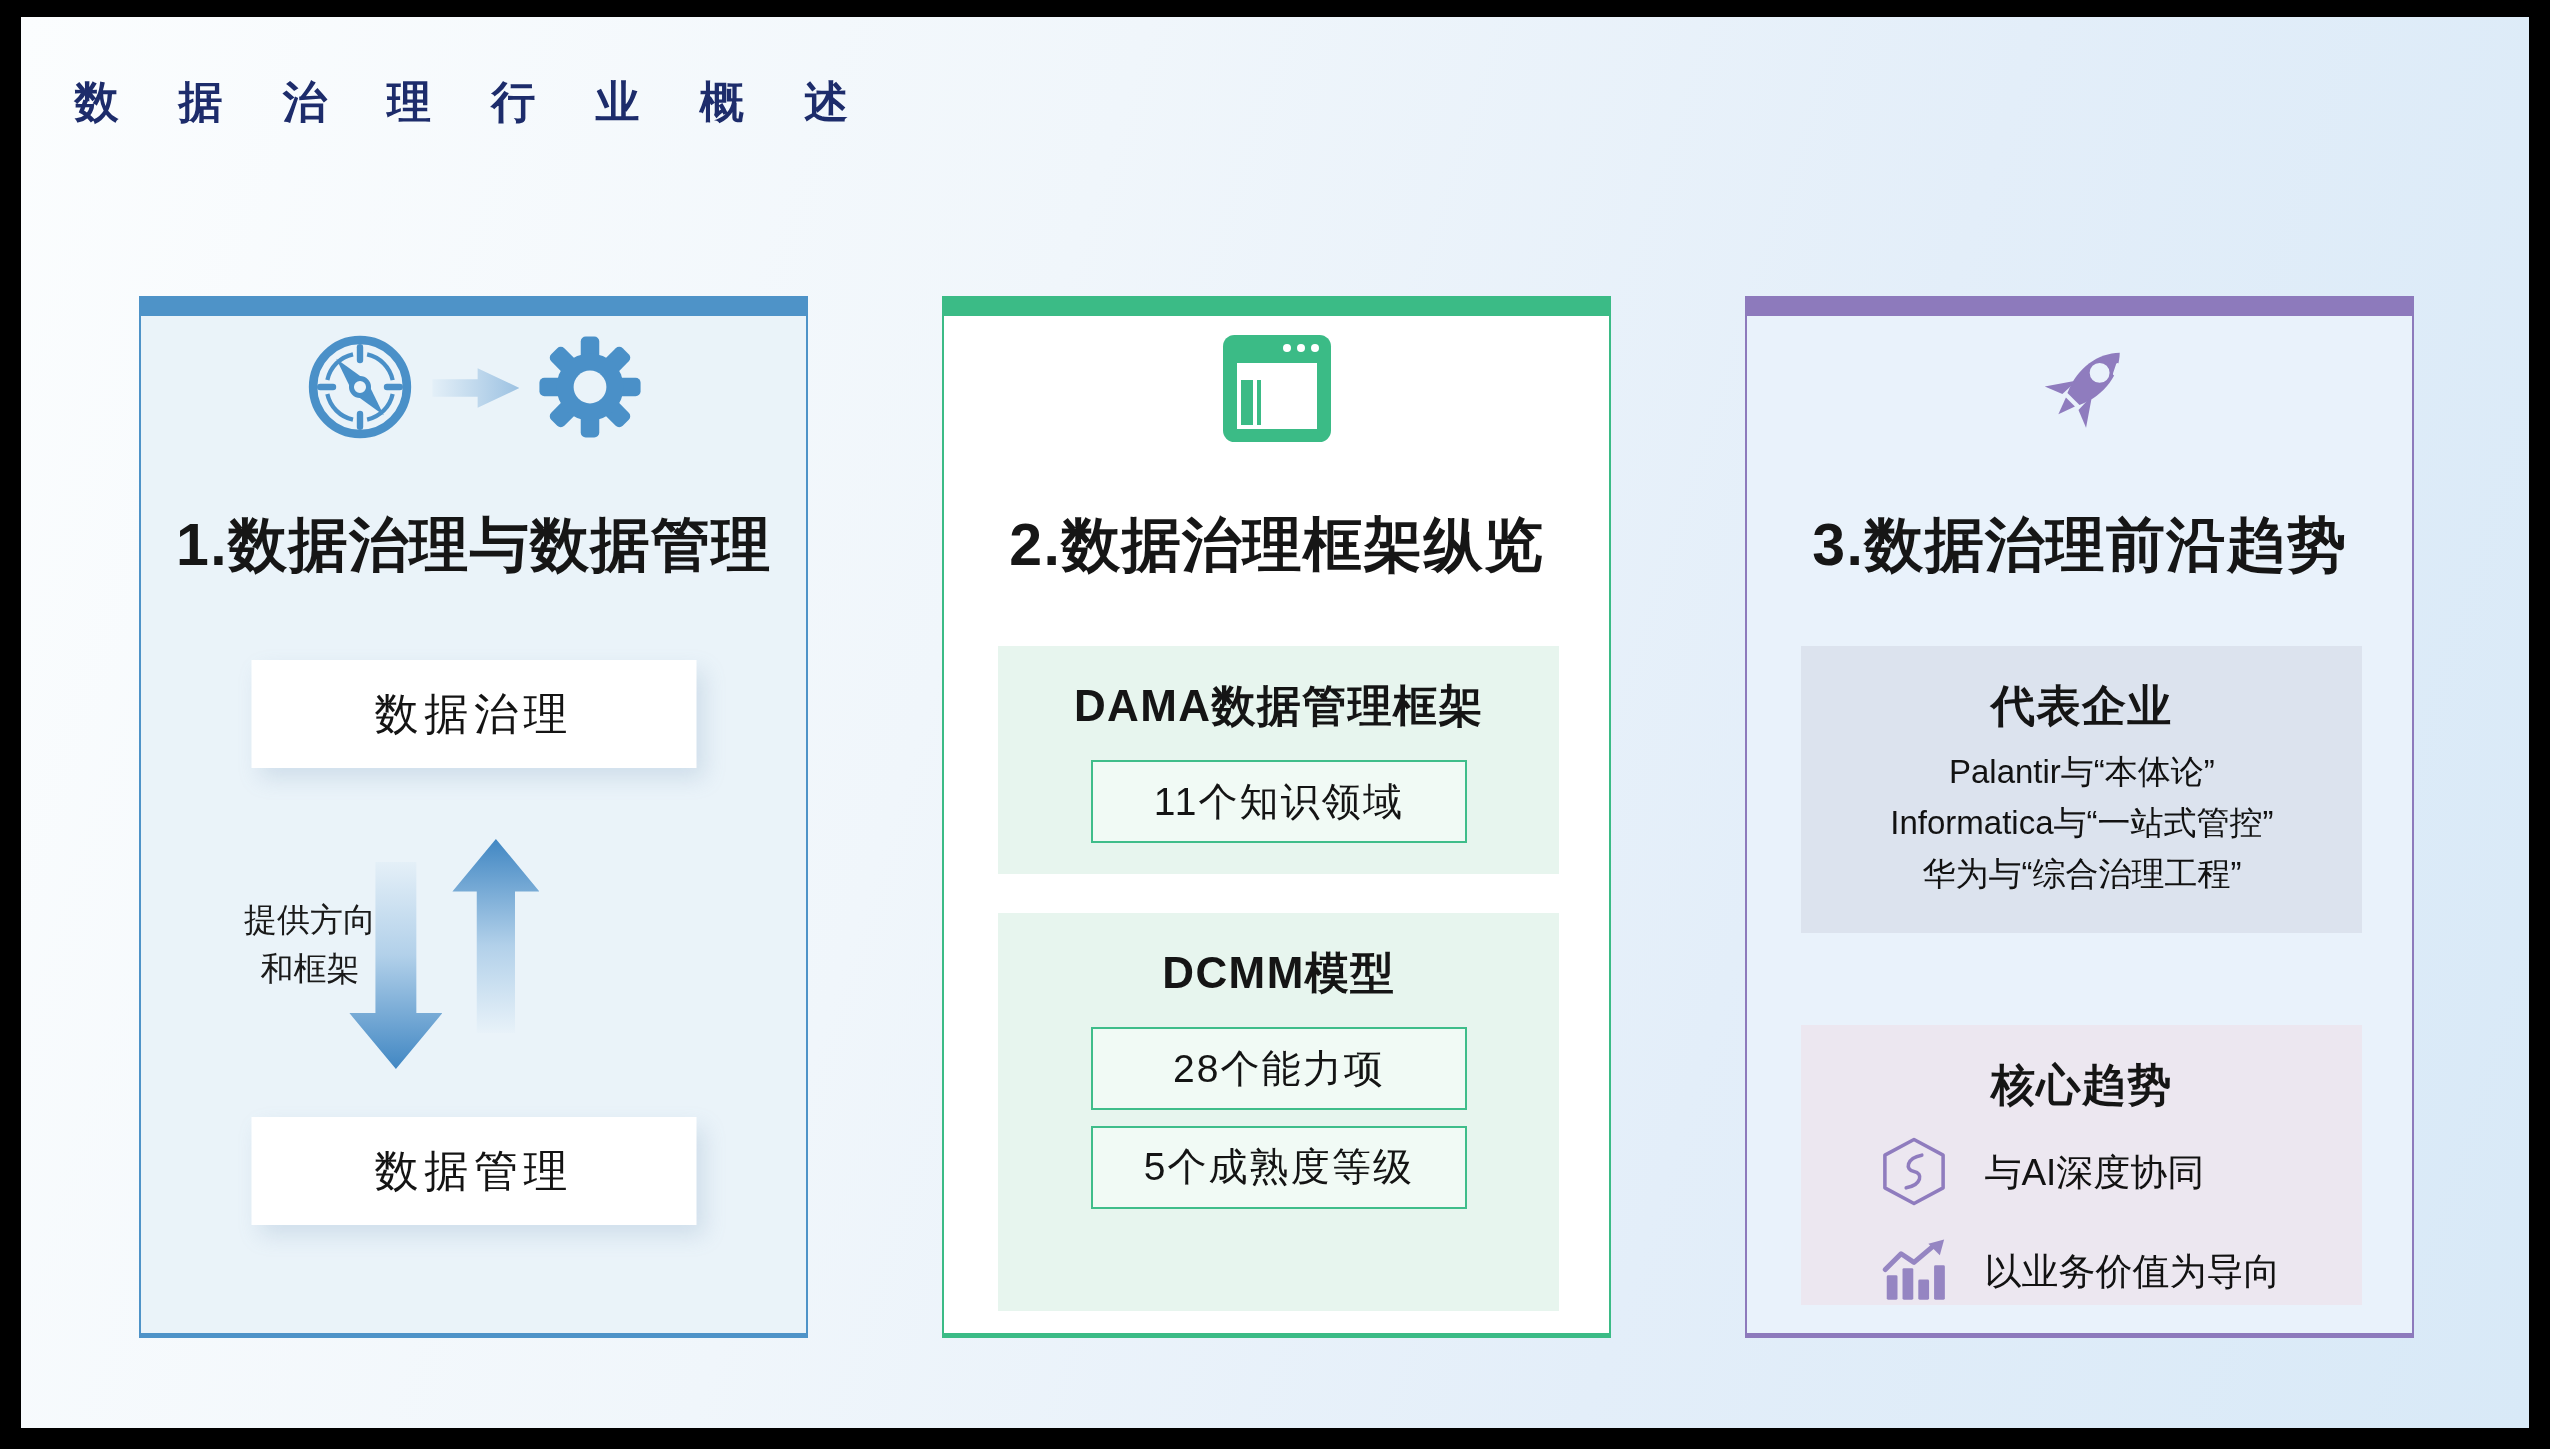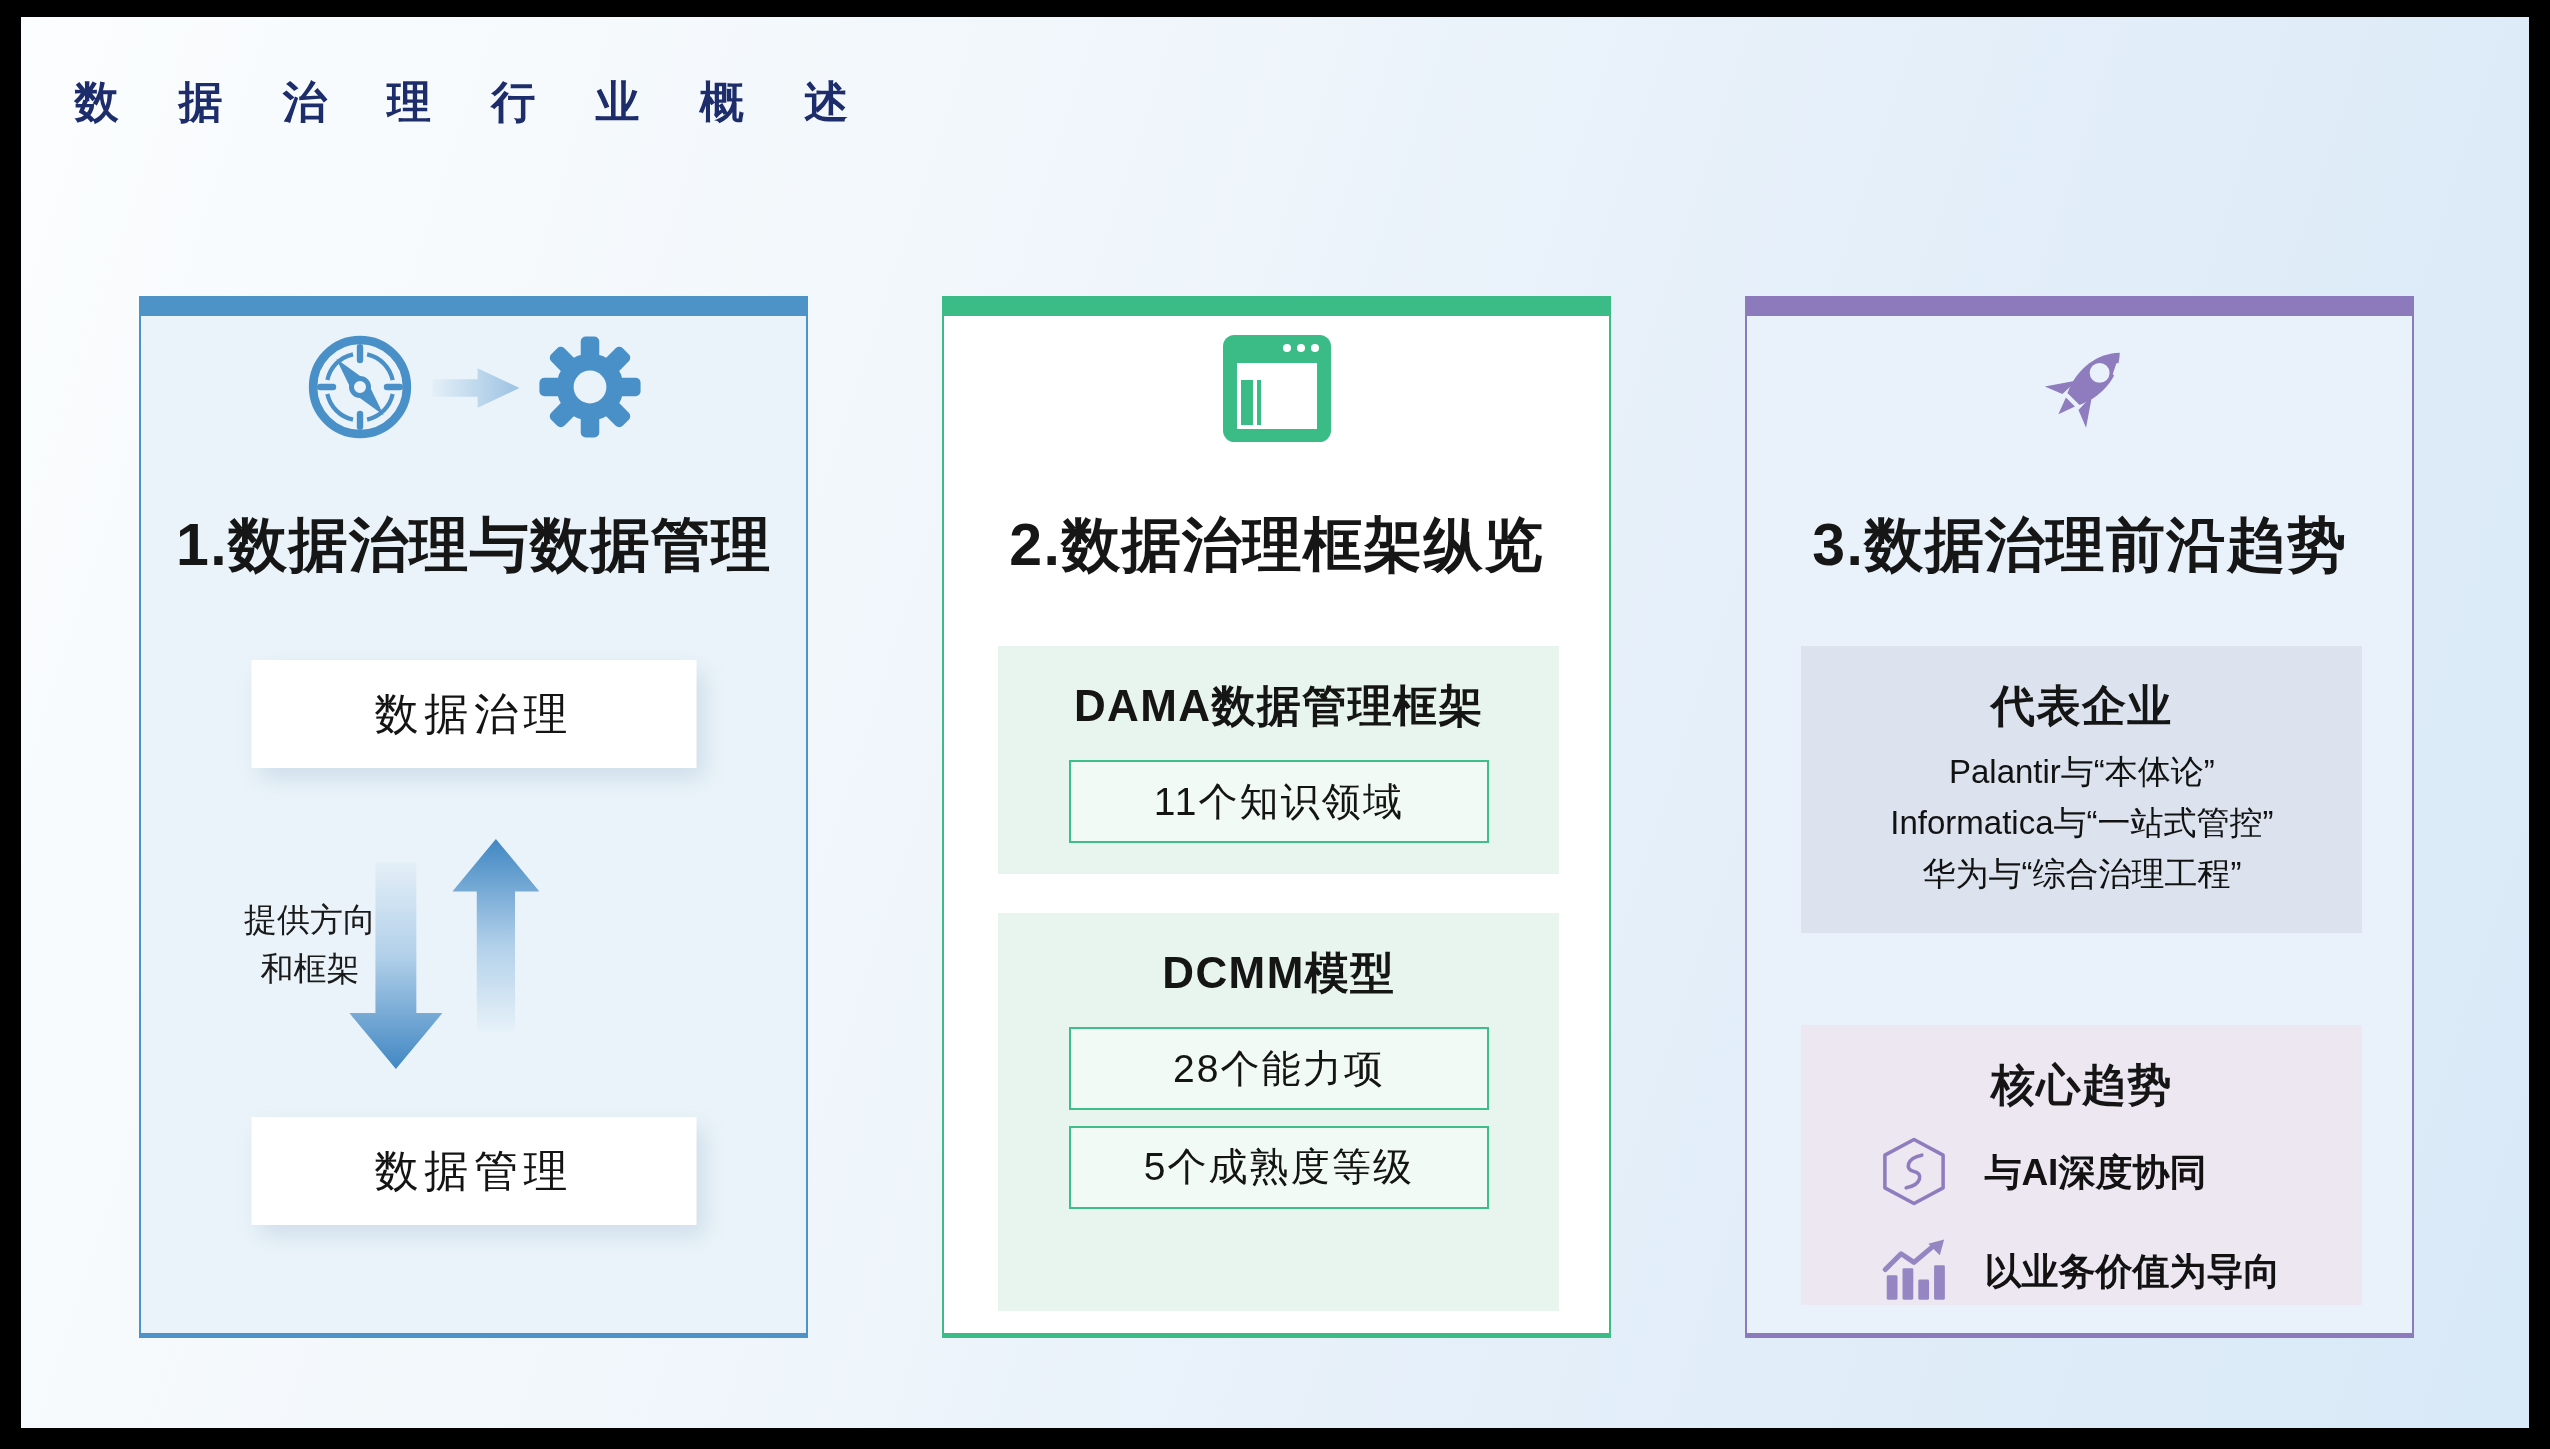--- a/index.html
+++ b/index.html
@@ -79,36 +79,36 @@
   .c2-icon .win-header{position:absolute;left:0;right:0;top:0;height:13px;background:#fff;}
   .c2-icon .win-side{position:absolute;left:0;top:13px;bottom:0;width:15.7px;border-right:4.3px solid #fff;box-sizing:border-box;}
   .c2-icon .win-main{position:absolute;left:20px;right:0;top:13px;bottom:0;background:#fff;}
 
   .section{position:absolute;left:54px;width:561px;display:flex;flex-direction:column;align-items:center;}
   .c2-sec-a{top:330px;height:228px;background:#E7F5EE;}
   .c2-sec-b{top:597px;height:398px;background:#E7F5EE;}
   .sec-heading{margin-top:31px;font-size:44px;font-weight:600;letter-spacing:1.4px;color:#151515;white-space:nowrap;}
   .c2-items{margin-top:24px;display:flex;flex-direction:column;gap:15.7px;}
   .c2-item{
-    width:420px;height:83px;box-sizing:border-box;
+    width:376px;height:83px;box-sizing:border-box;
     background:#F1FAF5;border:2.9px solid #3FBD8A;
     display:flex;align-items:center;justify-content:center;
     font-size:39px;font-weight:400;letter-spacing:2.1px;color:#141414;white-space:nowrap;
   }
 
   
   .c3-icon{position:absolute;top:15.7px;left:50%;transform:translateX(-50%);}
   .c3-sec-a{top:330px;height:287px;background:#DCE3EE;}
   .c3-sec-b{top:709px;height:280px;background:#ECE7F0;align-items:stretch;}
   .c3-sec-b .sec-heading{align-self:center;}
   .company-lines{margin-top:10px;display:flex;flex-direction:column;}
   .company-line{font-size:33px;font-weight:500;line-height:51px;text-align:center;color:#121212;white-space:nowrap;}
   .trend-rows{margin-top:21.4px;display:flex;flex-direction:column;gap:28.5px;padding-left:80px;}
   .trend-row{display:flex;align-items:center;gap:37px;}
-  .trend-label{font-size:37px;font-weight:700;color:#121212;white-space:nowrap;}
+  .trend-label{font-size:37px;font-weight:400;color:#121212;white-space:nowrap;}
 </style>
 </head>
 <body>
 
 <div class="page">
 
   <div class="page-title">数 据 治 理 行 业 概 述</div>
 
   <div class="cards">
 

